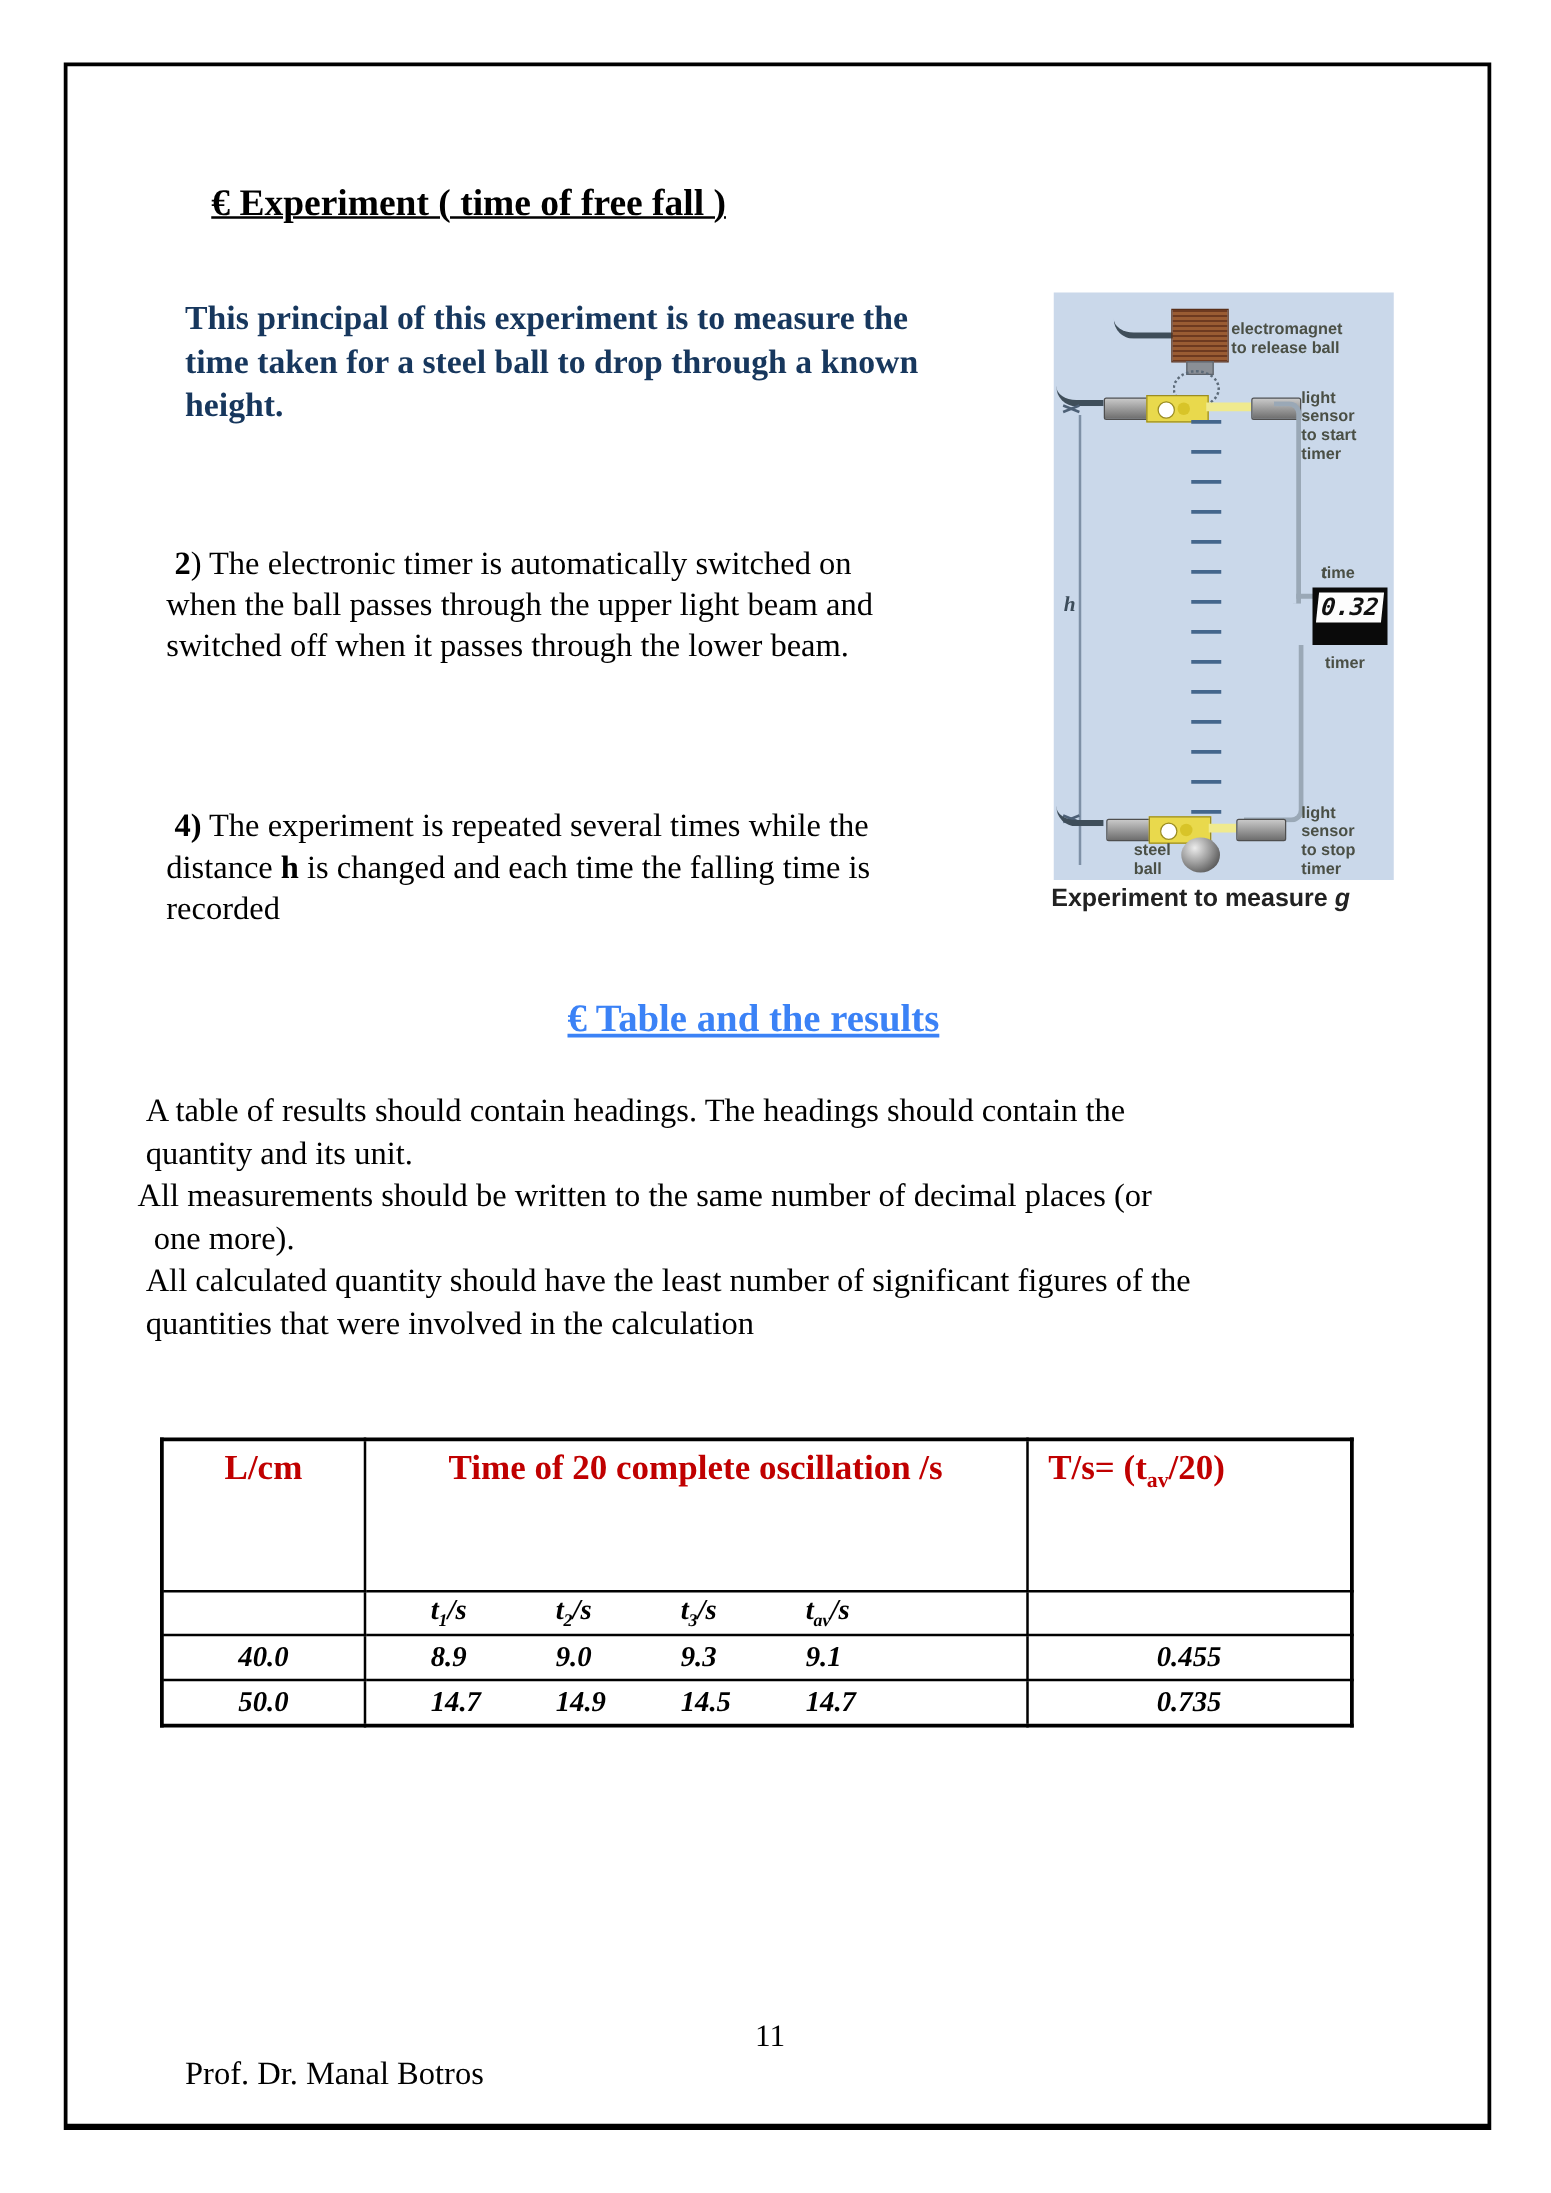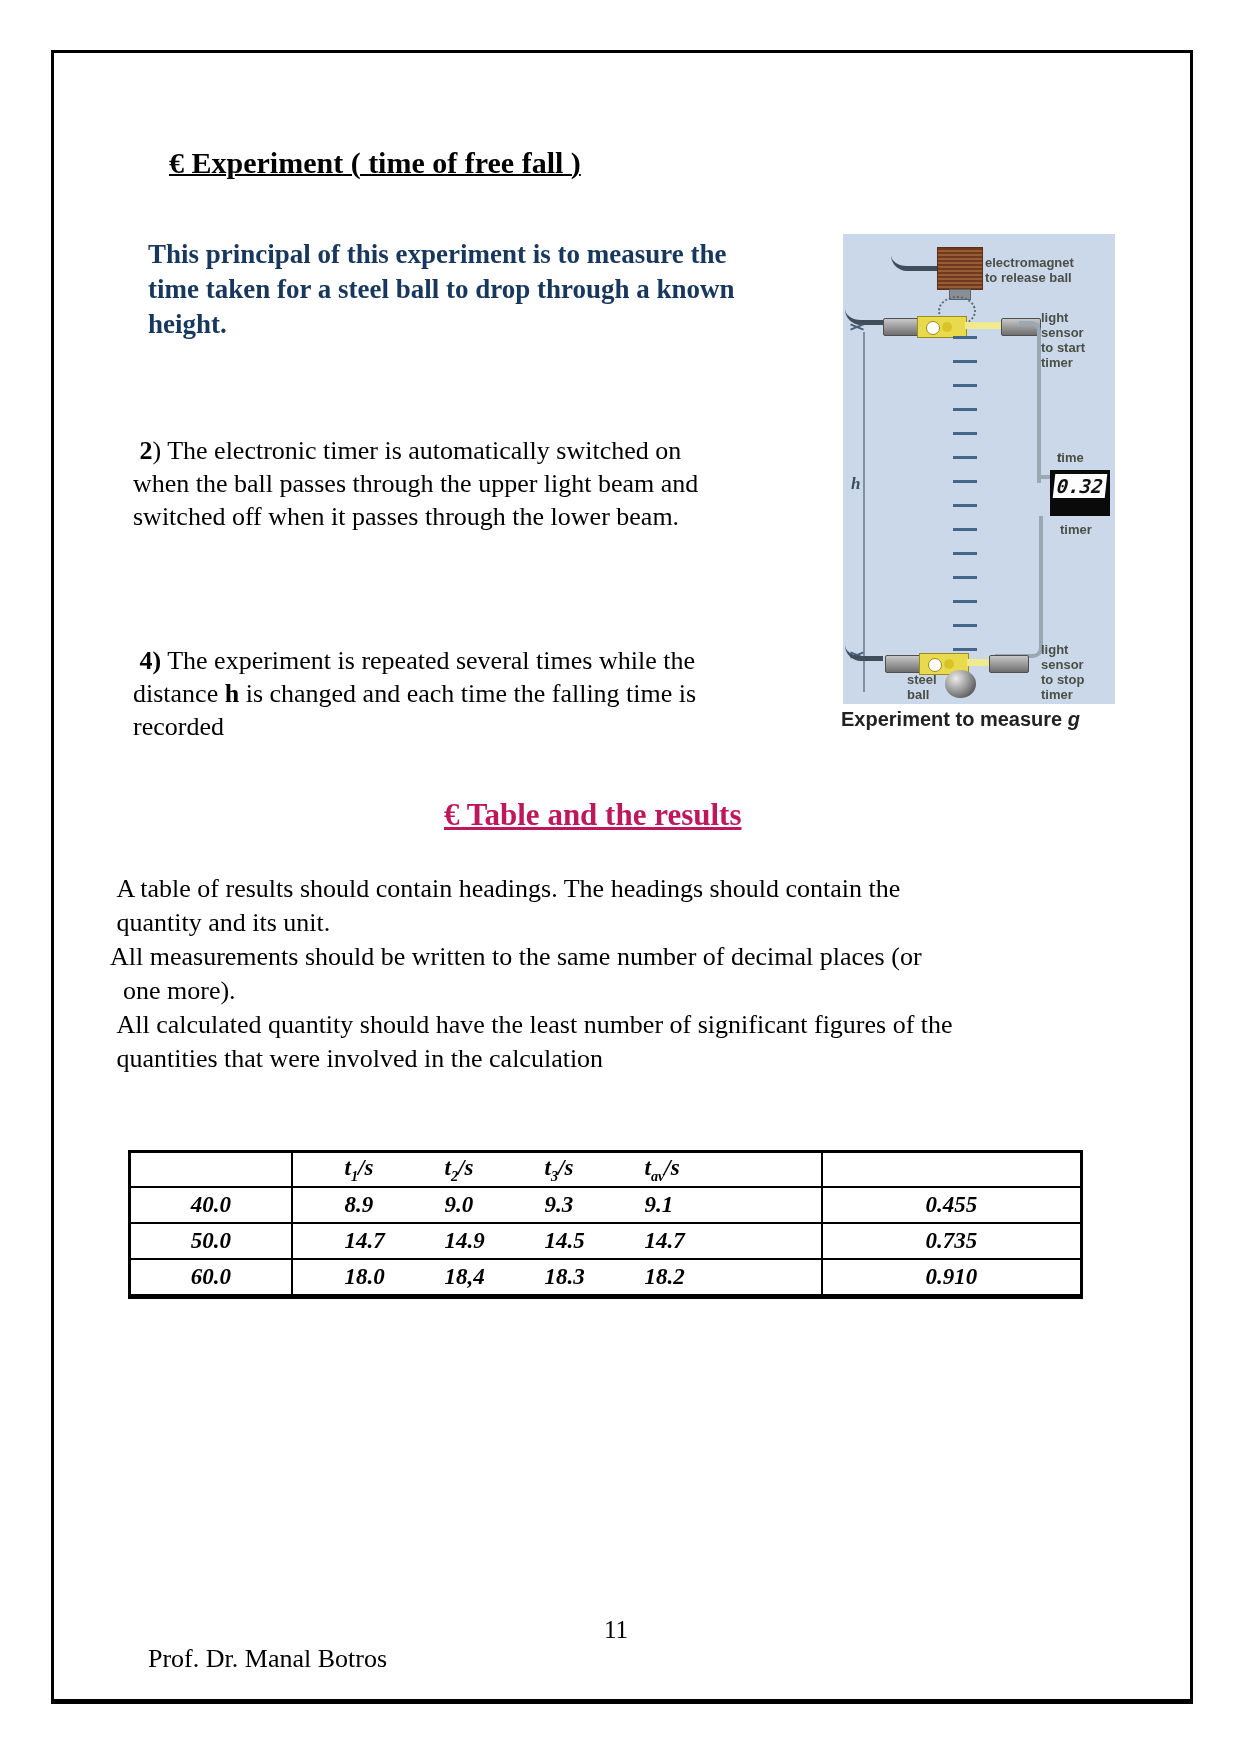--- a/index.html
+++ b/index.html
@@ -20,21 +20,21 @@
     left:148px;top:237px;width:660px;font-size:27px;font-weight:bold;
     color:#17375d;line-height:35px;white-space:pre-wrap;
   }
   .steps{
     left:133px;top:368px;width:690px;font-size:26px;line-height:33px;
     white-space:pre-wrap;
   }
   .steps p{margin:0;}
   .steps p.gap{margin-top:45px;}
   .h2-title{
-    left:444px;top:797px;font-size:31px;font-weight:bold;color:#be185d;
+    left:454px;top:797px;font-size:31px;font-weight:bold;color:#3b82f6;
     text-decoration:underline;text-decoration-thickness:3px;
   }
   .notes{
     left:110px;top:872px;width:1000px;font-size:26px;line-height:34px;
     white-space:pre-wrap;
   }
   
   .fig{
     left:843px;top:234px;width:272px;height:470px;background:#cad8ea;
     overflow:visible;
@@ -224,20 +224,25 @@
  All calculated quantity should have the least number of significant figures of the
  quantities that were involved in the calculation</div>
 
 <table class="results-table abs">
   <colgroup>
       <col style="width:162px">
       <col style="width:530px">
       <col style="width:260px">
     </colgroup>
   <tbody>
+      <tr class="hdr-row">
+    <td class="c1">L/cm</td>
+    <td class="c2">Time of 20 complete oscillation /s</td>
+    <td class="c3"><span>T/s= (t</span><sub>av</sub><span>/20)</span></td>
+  </tr>
   <tr class="subhdr-row">
     <td></td>
     <td>
       <div class="tgrid ital">
         <span class="tcell"><span>t</span><sub>1</sub><span>/s</span></span>
         <span class="tcell"><span>t</span><sub>2</sub><span>/s</span></span>
         <span class="tcell"><span>t</span><sub>3</sub><span>/s</span></span>
         <span class="tcell"><span>t</span><sub>av</sub><span>/s</span></span>
       </div>
     </td>
@@ -260,29 +265,17 @@
     <td>
       <div class="tgrid">
         <span class="tcell">14.7</span>
         <span class="tcell">14.9</span>
         <span class="tcell">14.5</span>
         <span class="tcell">14.7</span>
       </div>
     </td>
     <td class="Tcell">0.735</td>
   </tr>
-  <tr class="data-row ital last">
-    <td class="lcell">60.0</td>
-    <td>
-      <div class="tgrid">
-        <span class="tcell">18.0</span>
-        <span class="tcell">18,4</span>
-        <span class="tcell">18.3</span>
-        <span class="tcell">18.2</span>
-      </div>
-    </td>
-    <td class="Tcell">0.910</td>
-  </tr>
 </tbody>
   </table>
 
 <div class="pagenum abs">11</div>
 <div class="author abs">Prof. Dr. Manal Botros</div>
 
 </body></html>

